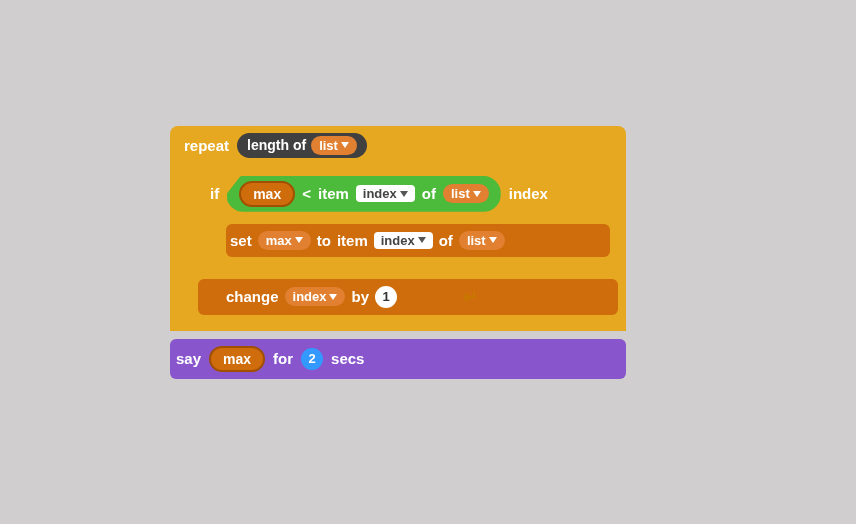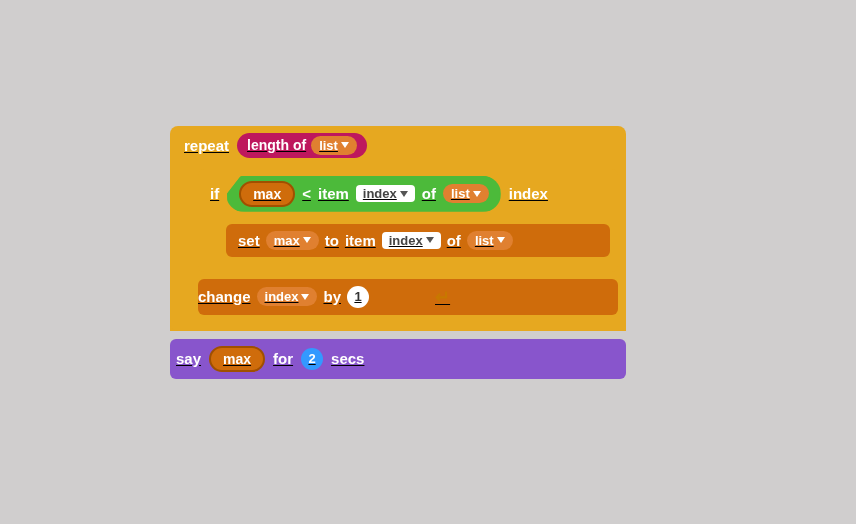--- a/index.html
+++ b/index.html
@@ -14,34 +14,33 @@
       font-weight: bold;
     }
 
     .scratch-container {
       display: flex;
       flex-direction: column;
       gap: 0px;
       position: relative;
       left: -30px;
       top: -10px;
-      text-decoration: underline;
     }
 
   </style>
 </head>
 <body>
 
 <div class="scratch-container">
 
   <div style="display:inline-flex; flex-direction:column; gap:0;">
 
     <div style="background:#e6a820; border-radius:8px 8px 0 0; padding:7px 14px; display:inline-flex; align-items:center; gap:8px; font-size:15px; color:#fff; font-weight:bold; min-width:260px;">
       <span>repeat</span>
-      <span style="background:#be185d; border-radius:18px; padding:3px 10px; font-size:14px; color:#fff; font-weight:bold; display:inline-flex; align-items:center; gap:5px;">
+      <span style="background:#404040; border-radius:18px; padding:3px 10px; font-size:14px; color:#fff; font-weight:bold; display:inline-flex; align-items:center; gap:5px;">
         <span>length of</span>
         <span style="background:#e08030; border-radius:10px; padding:2px 8px; font-size:13px; display:inline-flex; align-items:center; gap:3px;">
           <span>list</span>
           <span style="width:0;height:0;border-left:4px solid transparent;border-right:4px solid transparent;border-top:6px solid #fff;display:inline-block;"></span>
         </span>
       </span>
     </div>
 
     <div style="background:#e6a820; padding:0 0 0 0; display:flex; flex-direction:column; gap:0;">
       <div style="margin-left:28px; display:flex; flex-direction:column; gap:4px; padding: 4px 8px 4px 0;">
@@ -68,21 +67,21 @@
                 <span>list</span>
                 <span style="width:0;height:0;border-left:4px solid transparent;border-right:4px solid transparent;border-top:6px solid #fff;display:inline-block;"></span>
               </span>
             </div>
 
             <span>index</span>
           </div>
 
           <div style="background:#e6a820; margin-left:28px; padding:5px 8px 5px 0; display:flex; flex-direction:column; gap:0;">
 
-            <div style="background:#cf6c0b; border-radius:6px; padding:7px 12px; display:inline-flex; align-items:center; gap:6px; font-size:15px; color:#fff; font-weight:bold;">
+            <div style="background:#cf6c0b; border-radius:6px; padding:7px 4px; display:inline-flex; align-items:center; gap:6px; font-size:15px; color:#fff; font-weight:bold;">
               <span>set</span>
               <span style="background:#e08030; border-radius:10px; padding:2px 8px; font-size:13px; display:inline-flex; align-items:center; gap:3px;">
                 <span>max</span>
                 <span style="width:0;height:0;border-left:4px solid transparent;border-right:4px solid transparent;border-top:6px solid #fff;display:inline-block;"></span>
               </span>
               <span>to</span>
               <span>item</span>
               <span style="background:#fff; color:#444; border-radius:4px; padding:1px 7px; font-size:13px; font-weight:bold; display:inline-flex; align-items:center; gap:3px;">
                 <span>index</span>
                 <span style="width:0;height:0;border-left:4px solid transparent;border-right:4px solid transparent;border-top:6px solid #555;display:inline-block;"></span>
@@ -92,21 +91,21 @@
                 <span>list</span>
                 <span style="width:0;height:0;border-left:4px solid transparent;border-right:4px solid transparent;border-top:6px solid #fff;display:inline-block;"></span>
               </span>
             </div>
           </div>
 
           <div style="background:#e6a820; border-radius:0 0 6px 6px; height:10px; min-width:420px;"></div>
 
         </div>
 
-        <div style="background:#cf6c0b; border-radius:6px; padding:7px 0; display:inline-flex; align-items:center; gap:6px; font-size:15px; color:#fff; font-weight:bold; margin-top:3px;">
+        <div style="background:#cf6c0b; border-radius:6px; padding:7px 28px; display:inline-flex; align-items:center; gap:6px; font-size:15px; color:#fff; font-weight:bold; margin-top:3px;">
           <span>change</span>
           <span style="background:#e08030; border-radius:10px; padding:2px 8px; font-size:13px; display:inline-flex; align-items:center; gap:3px;">
             <span>index</span>
             <span style="width:0;height:0;border-left:4px solid transparent;border-right:4px solid transparent;border-top:6px solid #fff;display:inline-block;"></span>
           </span>
           <span>by</span>
           <span style="background:#fff; color:#333; border-radius:50%; width:22px; height:22px; display:inline-flex; align-items:center; justify-content:center; font-size:13px; font-weight:bold;">
             <span>1</span>
           </span>
 

